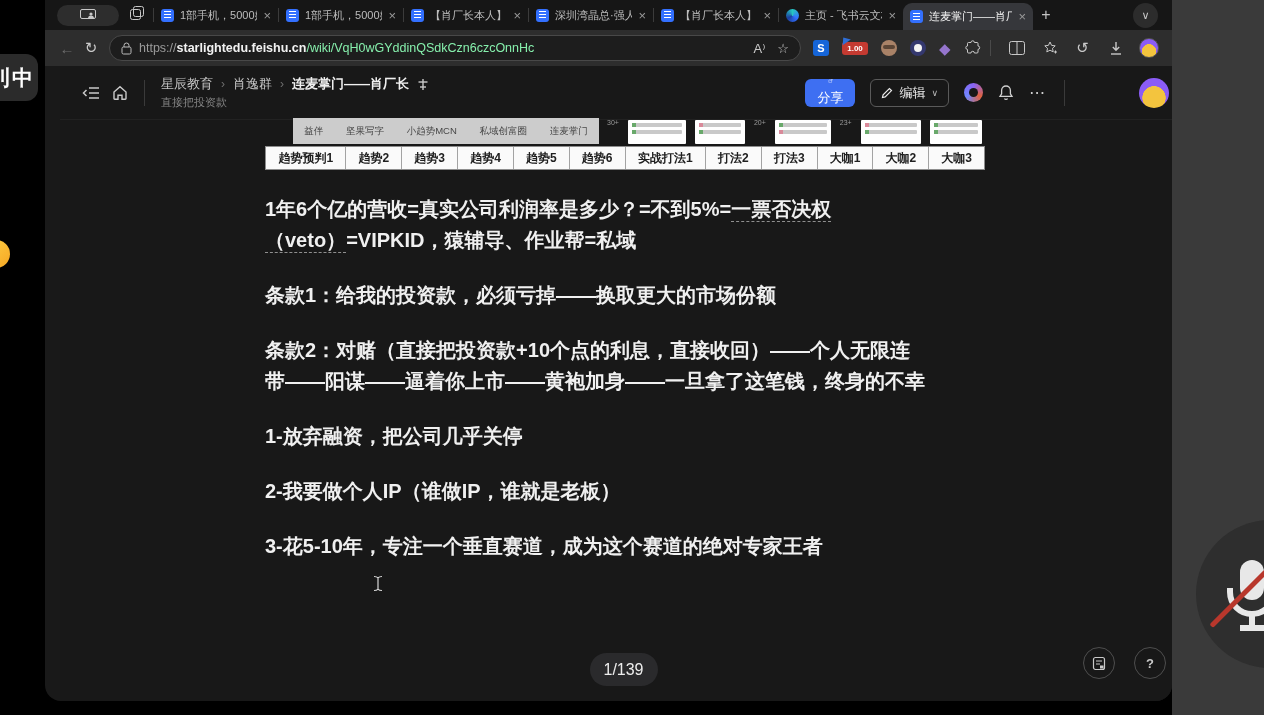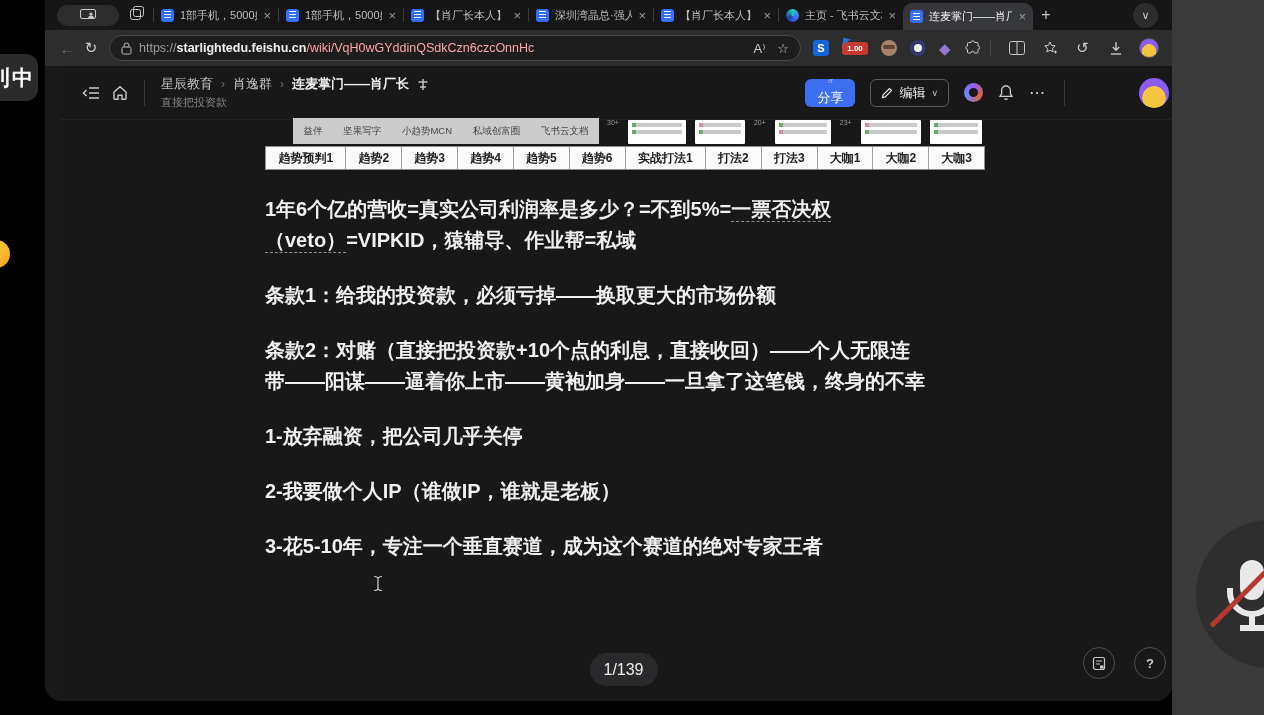--- a/index.html
+++ b/index.html
@@ -38,21 +38,21 @@
 
   
   .toolbar { height:36px; background:#2d2d2d; display:flex; align-items:center; padding:0 10px; }
   .nav-ic { width:24px; text-align:center; font-size:15px; color:#c9c9c9; flex:none; }
   .nav-ic.disabled { color:#6d6d6d; }
   .url-pill { margin-left:6px; width:692px; height:26px; background:#1d1d1d; border:1px solid #484848;
     border-radius:14px; display:flex; align-items:center; padding:0 11px; gap:7px; flex:none; }
   .url-text { font-size:12.5px; white-space:nowrap; overflow:hidden; }
   .u-scheme { color:#9b9b9b; }
   .u-host { color:#f2f2f2; font-weight:bold;margin-top:34px; }
-  .u-path { color:#fca5a5; }
+  .u-path { color:#86efac; }
   .pill-right { margin-left:auto; display:flex; align-items:center; gap:12px; color:#c9c9c9; font-size:13px; }
   .ext-row { display:flex; align-items:center; gap:13px; margin-left:12px; }
   .ext-s { width:16px; height:16px; background:#1565d8; border-radius:3px; color:#fff; font-size:11px;
     font-weight:bold; display:flex; align-items:center; justify-content:center; }
   .ext-price { position:relative; width:26px; height:13px; background:#c43a31; border-radius:3px;
     color:#fff; font-size:8px; font-weight:bold; display:flex; align-items:center; justify-content:center; }
   .ext-price::before { content:""; position:absolute; left:-2px; top:-5px; width:0; height:0;
     border-left:5px solid transparent; border-right:5px solid transparent; border-bottom:6px solid #2f6fd8;
     transform:rotate(-35deg); }
   .ext-monkey { width:16px; height:16px; border-radius:50%; background:#a98267; position:relative; }
@@ -335,21 +335,21 @@
         <span class="avatar-lg"></span>
       </div>
     </div>
 
     <div class="doc-table">
       <div class="band">
         <span>益伴</span>
         <span>坚果写字</span>
         <span>小趋势MCN</span>
         <span>私域创富圈</span>
-        <span>飞书云文档</span>
+        <span>连麦掌门</span>
       </div>
       <div class="thumbs">
         <span class="thumb-count">30+</span>
         <div class="thumb" style="width:58px">
             <span class="tl"></span>
             <span class="tl"></span>
           </div>
         <div class="thumb" style="width:50px">
             <span class="tl pink"></span>
             <span class="tl"></span>

